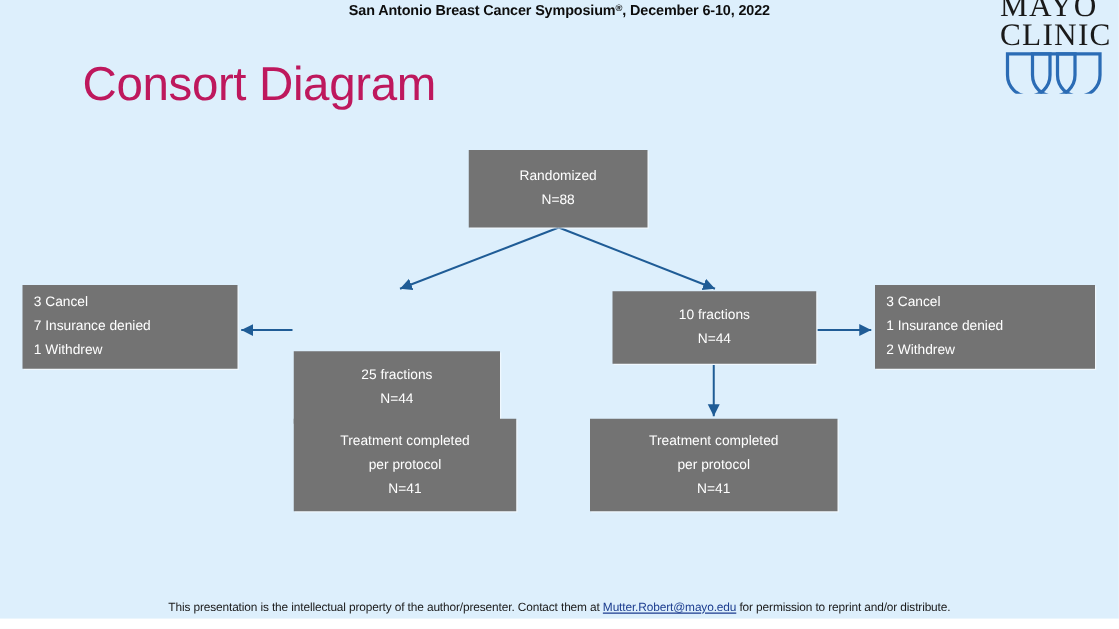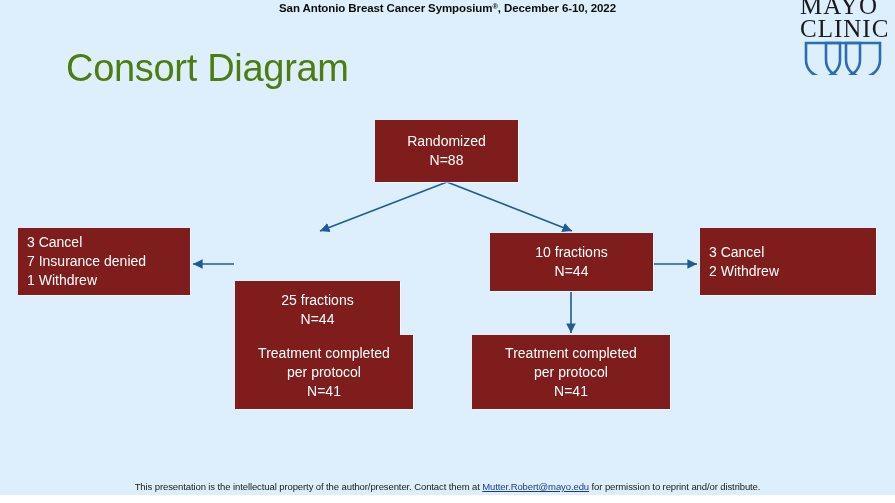--- a/index.html
+++ b/index.html
@@ -66,35 +66,35 @@
     margin-top: 1px;
     margin-left: 4px;
   }
 
   
   .slide-title {
     position: absolute;
     left: 66px;
     top: 47px;
     font-size: 38px;
-    color: #4d7c0f;
+    color: #be185d;
     font-weight: 400;
     letter-spacing: -0.3px;
   }
 
   
   .node {
     position: absolute;
-    background: #7f1d1d;
+    background: #737373;
     color: #ffffff;
     box-sizing: border-box;
     display: flex;
     flex-direction: column;
     justify-content: center;
-    font-size: 14px;
+    font-size: 11px;
     line-height: 19px;
     box-shadow: 1px 1px 0 rgba(255,255,255,0.55);
   }
   .node.center { align-items: center; text-align: center; }
   .node.left   { align-items: flex-start; text-align: center; padding-left: 9px; }
 
   .node span { display: block; }
 
   #node-randomized   { left: 375px; top: 120px; width: 143px; height: 62px; }
   #node-25fractions  { left: 235px; top: 233px; width: 165px; height: 58px; margin-top: 48px; }
@@ -191,20 +191,21 @@
   </div>
 
   <div class="node left" id="node-left-excl">
     <span>3 Cancel</span>
     <span>7 Insurance denied</span>
     <span>1 Withdrew</span>
   </div>
 
   <div class="node left" id="node-right-excl">
     <span>3 Cancel</span>
+    <span>1 Insurance denied</span>
     <span>2 Withdrew</span>
   </div>
 
   <div class="node center" id="node-left-done">
     <span>Treatment completed</span>
     <span>per protocol</span>
     <span>N=41</span>
   </div>
 
   <div class="node center" id="node-right-done">

